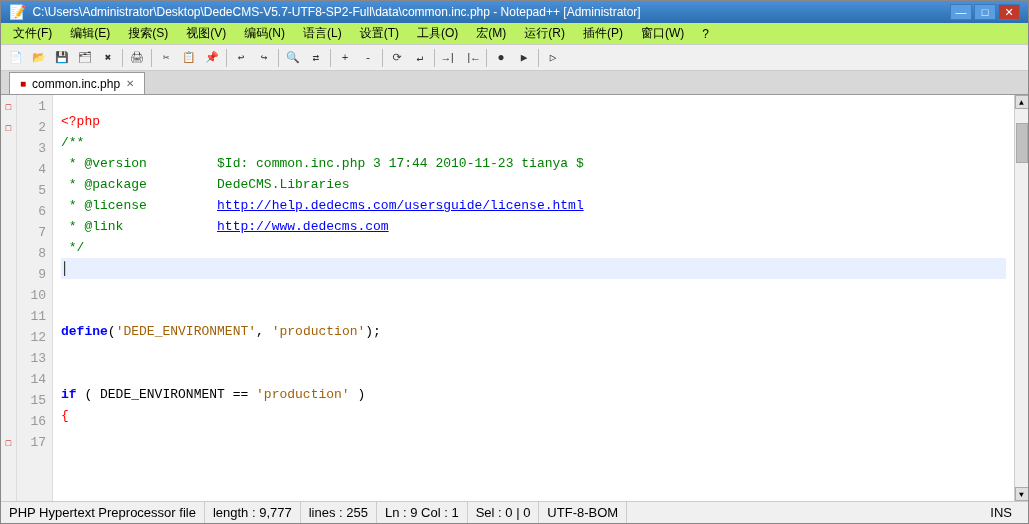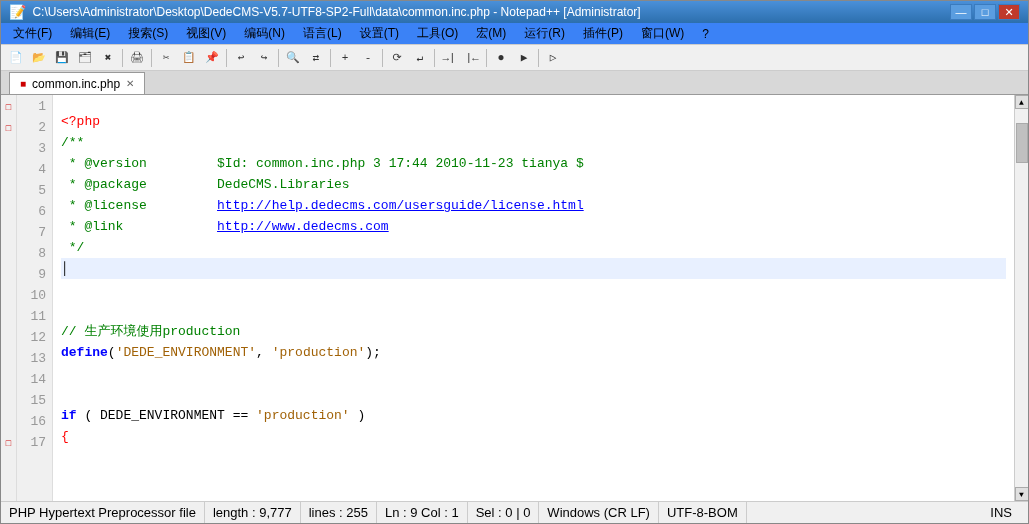--- a/index.html
+++ b/index.html
@@ -26,21 +26,21 @@
       border: 1px solid #3a7bbf;
       color: white;
       font-size: 11px;
       display: flex; align-items: center; justify-content: center;
       cursor: pointer;
     }
     .title-btn.close { background: #c0392b; }
 
     
     .menu-bar {
-      background: #3b82f6;
+      background: #bef264;
       border-bottom: 1px solid #ccc;
       height: 22px;
       display: flex;
       align-items: center;
       padding: 0 4px;
       font-family: Arial, sans-serif;
       font-size: 12px;
       color: #000;
       gap: 2px;
     }
@@ -362,23 +362,20 @@
         </div>
 
         <div class="code-line" style="background:#e8f0ff;">
           <span>│</span>
         </div>
 
         <div class="code-line"><span> </span></div>
 
         <div class="code-line"><span> </span></div>
 
-        <div class="code-line">
-          <span class="c-comment">// 生产环境使用production</span>
-        </div>
 
         <div class="code-line">
           <span class="c-keyword">define</span><span>(</span><span class="c-string">'DEDE_ENVIRONMENT'</span><span>, </span><span class="c-string">'production'</span><span>);</span>
         </div>
 
         <div class="code-line"><span> </span></div>
 
         <div class="code-line"><span> </span></div>
 
         <div class="code-line">
@@ -409,22 +406,19 @@
     <div class="status-section">
       <span>lines : 255</span>
     </div>
     <div class="status-section">
       <span>Ln : 9   Col : 1</span>
     </div>
     <div class="status-section">
       <span>Sel : 0 | 0</span>
     </div>
     <div class="status-section">
-      <span>Windows (CR LF)</span>
-    </div>
-    <div class="status-section">
       <span>UTF-8-BOM</span>
     </div>
     <div class="status-section">
       <span>INS</span>
     </div>
   </div>
 </div>
 
 </body></html>

